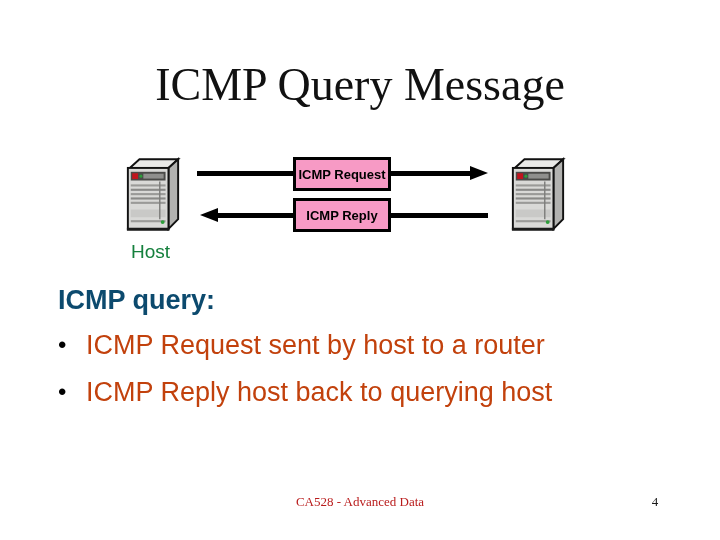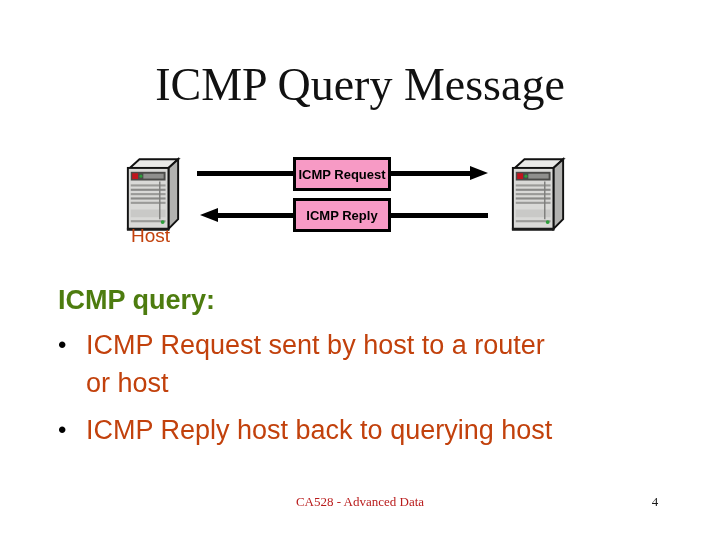--- a/index.html
+++ b/index.html
@@ -28,23 +28,23 @@
 
   
   .diagram { position: absolute; left: 0; top: 140px; width: 720px; height: 130px; }
 
   .host-icon { position: absolute; width: 58px; height: 78px; }
   .host-left  { left: 124px; top: 16px; }
   .host-right { left: 509px; top: 16px; }
 
   .host-label {
     position: absolute;
-    top: 85px;
+    top: 101px;
     font-size: 19px;
-    color: #c2410c;
+    color: #15803d;
     white-space: nowrap;
     text-align: center;
   }
   .host-label-left  { left: 131px; }
   .host-label-right { left: 485px; }
 
   .msg-line { position: absolute; background: #000; height: 5px; }
   .line-request { left: 197px; top: 31px; width: 273px; }
   .line-reply   { left: 210px; top: 73px; width: 278px; }
 
@@ -79,21 +79,21 @@
   .box-request { top: 17px; }
   .box-reply   { top: 58px; }
 
   
   .body-heading {
     position: absolute;
     left: 58px;
     top: 281px;
     font-size: 27px;
     font-weight: bold;
-    color: #4d7c0f;
+    color: #0c4a6e;
     line-height: 38px;
   }
   .bullet-list { position: absolute; left: 58px; top: 326px; width: 620px; }
   .bullet-item { display: flex; margin: 0 0 9px 0; }
   .bullet-glyph {
     width: 28px;
     flex: 0 0 28px;
     font-size: 24px;
     line-height: 38px;
     color: #000;
@@ -186,21 +186,20 @@
     <div class="host-label host-label-left">Host</div>
   </div>
 
   <div class="body-heading">ICMP query:</div>
 
   <div class="bullet-list">
     <div class="bullet-item">
       <span class="bullet-glyph">•</span>
       <span class="bullet-lines">
         <span class="bullet-line">ICMP Request sent by host to a router</span>
-        <span class="bullet-line">or host</span>
       </span>
     </div>
     <div class="bullet-item">
       <span class="bullet-glyph">•</span>
       <span class="bullet-lines">
         <span class="bullet-line">ICMP Reply host back to querying host</span>
       </span>
     </div>
   </div>
 

